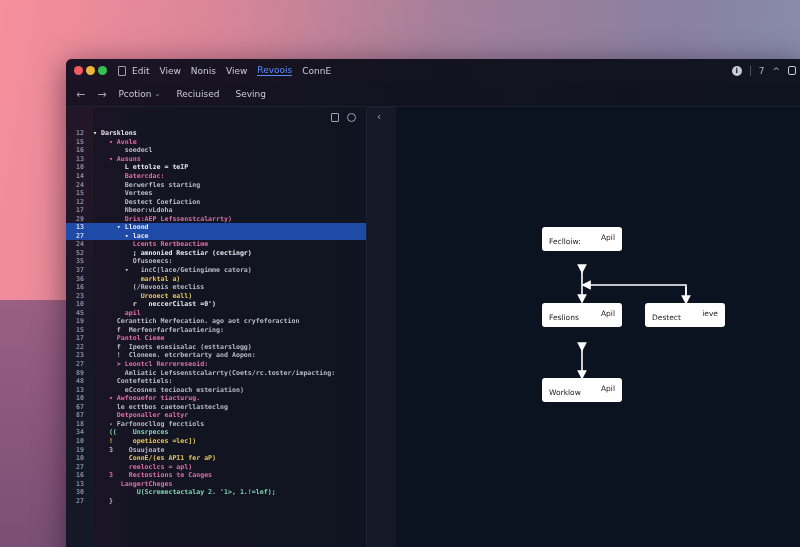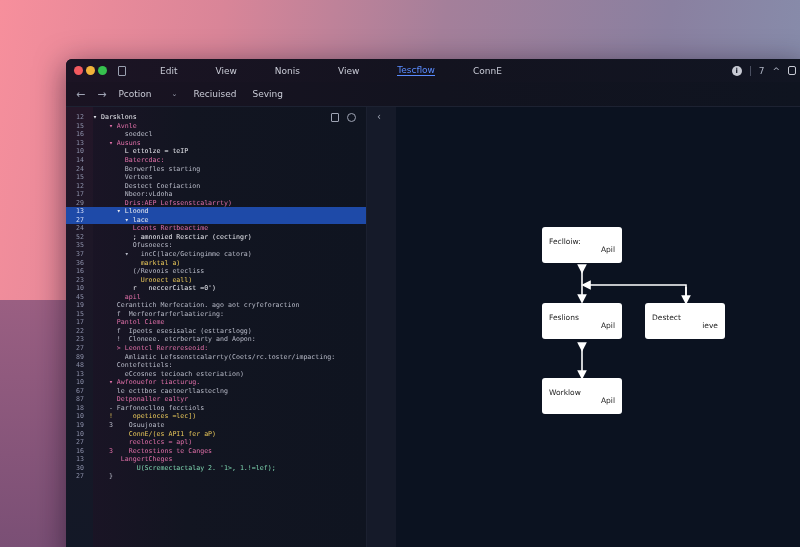--- a/index.html
+++ b/index.html
@@ -21,62 +21,62 @@
       overflow: hidden;
     }
     .menubar {
       height: 23px; display: flex; align-items: center; padding-left: 8px;
       background: linear-gradient(90deg, #1c1424 0%, #13131f 50%, #111522 100%);
       font-size: 9px; color: #c9cbd6;
     }
     .dot { width: 9px; height: 9px; border-radius: 50%; margin-right: 3px; }
     .dot.red { background: #f35a5f; } .dot.yellow { background: #f1b33a; } .dot.green { background: #36c14e; }
     .menu-doc-icon { width: 8px; height: 10px; border: 1px solid #9aa0b0; border-radius: 1px; margin: 0 6px 0 8px; }
-    .menu-item { margin-right: 10px; cursor: default; margin-left: 28px; }
+    .menu-item { margin-right: 10px; cursor: default; }
     .menu-item.active { color: #5a8cff; border-bottom: 1px solid #5a8cff; }
     .menubar-right { margin-left: auto; display: flex; align-items: center; gap: 8px; padding-right: 10px; color: #aeb3c2; font-size: 9px; }
     .info-icon { width: 10px; height: 10px; border-radius: 50%; background: #c7cad3; color: #0d1220; font-size: 7px; text-align: center; line-height: 10px; font-weight: bold; }
     .sep { width: 1px; height: 10px; background: #4a4f60; }
     .sq-icon { width: 8px; height: 9px; border: 1.3px solid #c7cad3; border-radius: 2px; }
 
     .toolbar {
       height: 25px; display: flex; align-items: center; padding-left: 10px;
       background: linear-gradient(90deg, #1a1322 0%, #12131f 50%, #0f1420 100%);
       font-size: 9px; color: #c9cbd6; border-bottom: 1px solid #1d2232;
     }
     .nav-arrow { color: #9ea3b3; margin-right: 12px; font-size: 11px; }
-    .tb-item { margin-right: 16px; display: flex; align-items: center; gap: 20px; }
+    .tb-item { margin-right: 16px; display: flex; align-items: center; gap: 3px; }
     .tb-chev { font-size: 7px; color: #9ea3b3; }
 
     .content { position: absolute; top: 48px; left: 0; right: 0; bottom: 0; display: flex; }
     .editor {
       width: 300px; height: 100%; position: relative;
       background: linear-gradient(90deg, #1c1426 0%, #121521 40%, #0f1420 100%);
     }
     .gutter {
       position: absolute; left: 0; top: 0; width: 27px; height: 100%;
       background: linear-gradient(180deg, #241628 0%, #171826 60%, #131827 100%);
     }
-    .code { position: absolute; left: 0; top: 6px; right: 0; }
+    .code { position: absolute; left: 0; top: 22px; right: 0; font-weight: bold; }
     .line { height: 8.55px; display: flex; align-items: center; font-family: "DejaVu Sans Mono", monospace; font-size: 6.6px; white-space: pre; position: relative; }
     .line.hl { background: #1e4aa8; }
     .ln { width: 27px; padding-left: 10px; color: #8b8fa8; flex-shrink: 0; }
     .line.hl .ln { color: #d6defa; }
     .txt { color: #d5d7e0; }
     .c-pink { color: #e06fa8; } .c-yellow { color: #e8c75a; } .c-green { color: #7fd6b0; } .c-white { color: #e8e9ef; } .c-grey { color: #b8bbc8; }
     .editor-icons { position: absolute; right: 10px; top: 6px; display: flex; gap: 8px; }
     .ed-icon { width: 8px; height: 9px; border: 1px solid #9ea3b3; border-radius: 1px; }
     .ed-icon.round { border-radius: 50%; width: 9px; }
 
     .splitter { width: 30px; height: 100%; background: #151a29; position: relative; border-left: 1px solid #1b2030; }
     .collapse-btn { position: absolute; left: 10px; top: 4px; color: #9ea3b3; font-size: 10px; }
 
     .canvas { flex: 1; height: 100%; position: relative; background: #0b1220; }
     .node {
-      position: absolute; width: 80px; height: 36px; background: #ffffff; border-radius: 3px;
+      position: absolute; width: 80px; height: 24px; background: #ffffff; border-radius: 3px;
       font-size: 7.5px; color: #222;
     }
     .node .n-title { position: absolute; left: 7px; top: 10px; }
     .node .n-sub { position: absolute; right: 7px; bottom: 9px; }
     .arrow-svg { position: absolute; left: 0; top: 0; }
   </style>
 </head>
 <body>
 
 <div class="bg-lower"></div>
@@ -84,21 +84,21 @@
 <div class="window">
   <div class="menubar">
     <div class="dot red"></div>
     <div class="dot yellow"></div>
     <div class="dot green"></div>
     <div class="menu-doc-icon"></div>
     <span class="menu-item">Edit</span>
     <span class="menu-item">View</span>
     <span class="menu-item">Nonis</span>
     <span class="menu-item">View</span>
-    <span class="menu-item active">Tescflow</span>
+    <span class="menu-item active">Revoois</span>
     <span class="menu-item">ConnE</span>
     <div class="menubar-right">
       <div class="info-icon">i</div>
       <div class="sep"></div>
       <span>7</span>
       <span>^</span>
       <div class="sq-icon"></div>
     </div>
   </div>
 
@@ -153,20 +153,21 @@
           <div class="line"><span class="ln">22</span><span class="txt c-grey">      f  Ipeots esesisalac (esttarslogg)</span></div>
           <div class="line"><span class="ln">23</span><span class="txt c-grey">      !  Cloneee. etcrbertarty and Aopon:</span></div>
           <div class="line"><span class="ln">27</span><span class="txt c-pink">      &gt; Leontcl Rerrereseoid:</span></div>
           <div class="line"><span class="ln">89</span><span class="txt c-grey">        Amliatic Lefssenstcalarrty(Coets/rc.toster/impacting:</span></div>
           <div class="line"><span class="ln">48</span><span class="txt c-grey">      Contefettiels:</span></div>
           <div class="line"><span class="ln">13</span><span class="txt c-grey">        eCcosnes tecioach esteriation)</span></div>
           <div class="line"><span class="ln">10</span><span class="txt c-pink">    ▾ Awfoouefor tiacturug.</span></div>
           <div class="line"><span class="ln">67</span><span class="txt c-grey">      le ecttbos caetoerllasteclng</span></div>
           <div class="line"><span class="ln">87</span><span class="txt c-pink">      Detponaller ealtyr</span></div>
           <div class="line"><span class="ln">18</span><span class="txt c-grey">    - Farfonocllog fecctiols</span></div>
+          <div class="line"><span class="ln">34</span><span class="txt c-green">    ((    Unsrpeces</span></div>
           <div class="line"><span class="ln">10</span><span class="txt c-yellow">    !     opetioces =lec])</span></div>
           <div class="line"><span class="ln">19</span><span class="txt c-grey">    3    Osuujoate</span></div>
           <div class="line"><span class="ln">10</span><span class="txt c-yellow">         ConnE/(es API1 fer aP)</span></div>
           <div class="line"><span class="ln">27</span><span class="txt c-pink">         reeloclcs = apl)</span></div>
           <div class="line"><span class="ln">16</span><span class="txt c-pink">    3    Rectostions te Canges</span></div>
           <div class="line"><span class="ln">13</span><span class="txt c-pink">       LangertCheges</span></div>
           <div class="line"><span class="ln">30</span><span class="txt c-green">           U(Scremectactalay 2. '1&gt;, 1.!=lef);</span></div>
           <div class="line"><span class="ln">27</span><span class="txt c-grey">    }</span></div>
         </div>
     </div>

